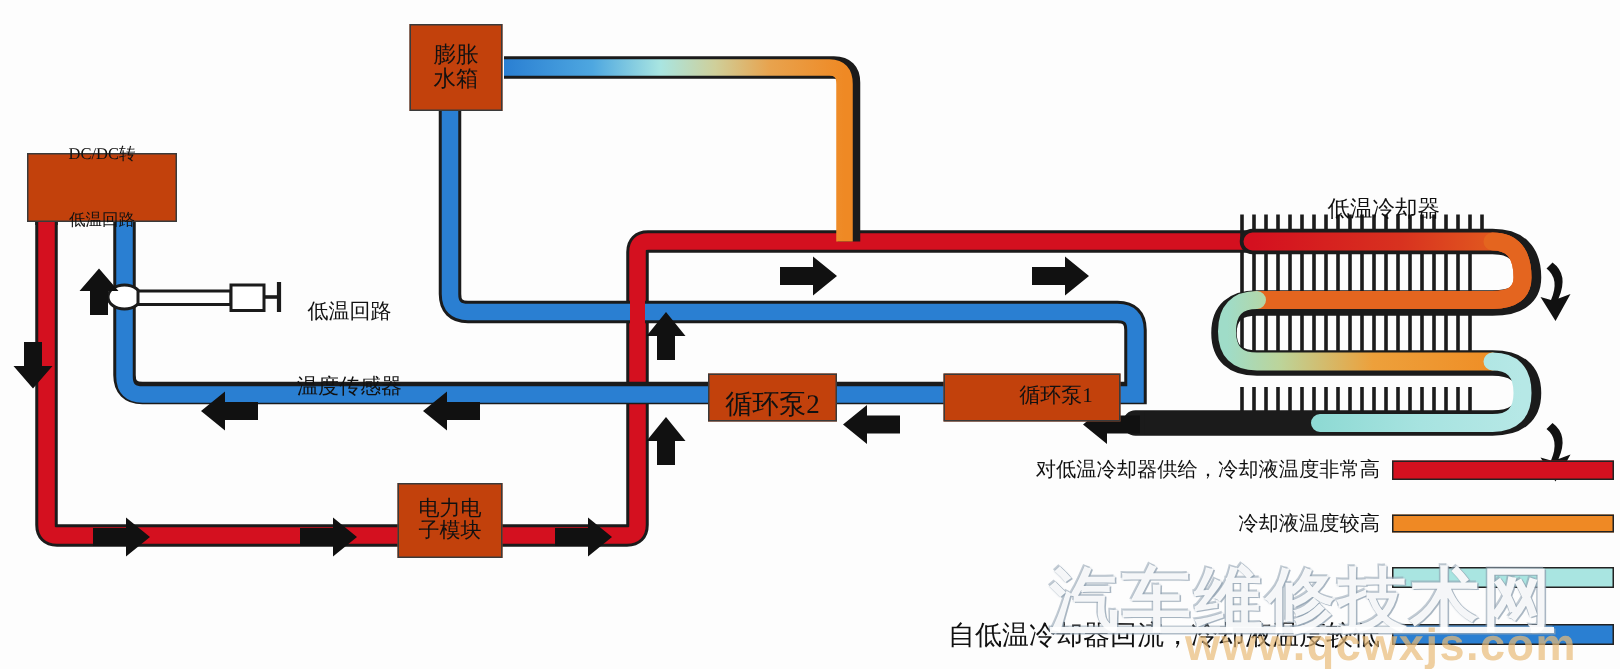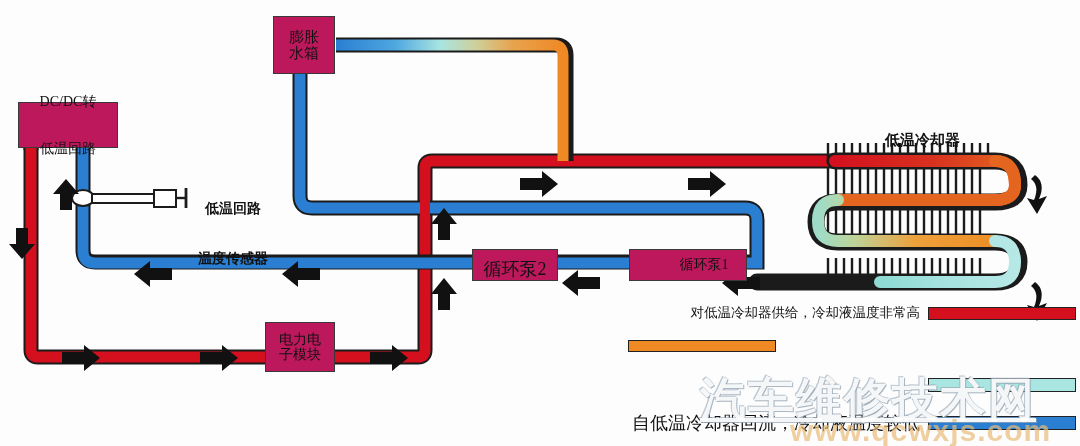--- a/index.html
+++ b/index.html
@@ -1,20 +1,20 @@
 <!DOCTYPE html>
 <html><head>
 <meta charset="utf-8">
 <style>
   html,body{margin:0;padding:0;background:#fff;}
   body{font-family:"Liberation Serif","DejaVu Serif",serif;}
   #stage{position:relative;width:1080px;height:446px;background:#fdfdfd;overflow:hidden;}
   #stage svg{position:absolute;left:0;top:0;}
-  .lbl{position:absolute;color:#111;line-height:1.18;text-align:center;white-space:pre;font-weight:bold;}
-  .box{position:absolute;background:#be185d;border:1.6px solid #3a3a3a;
+  .lbl{position:absolute;color:#111;line-height:1.18;text-align:center;white-space:pre;}
+  .box{position:absolute;background:#c2410c;border:1.6px solid #3a3a3a;
        display:flex;flex-direction:column;align-items:center;justify-content:center;
        color:#111;line-height:1.1;text-align:center;z-index:6;}
   .box span{display:block;}
   .legend-row{position:absolute;display:flex;align-items:center;}
   .legend-text{color:#111;white-space:nowrap;text-align:right;}
   .legend-bar{border:1px solid #222;box-sizing:border-box;}
   .wm-main{position:absolute;font-weight:bold;letter-spacing:2px;
      color:rgba(255,255,255,0.92);
      text-shadow:0 0 1px rgba(120,140,160,.85),1px 1px 0 rgba(150,165,180,.75),
                  -1px -1px 0 rgba(150,165,180,.55);text-decoration:underline;}
@@ -238,21 +238,21 @@
       <path d="M520,178 h22 v-7 l16,13 l-16,13 v-7 h-22 z"></path>
       <path d="M688,178 h22 v-7 l16,13 l-16,13 v-7 h-22 z"></path>
 
       <path d="M320,268 h-22 v-7 l-16,13 l16,13 v-7 h22 z"></path>
       <path d="M172,268 h-22 v-7 l-16,13 l16,13 v-7 h22 z"></path>
       <path d="M600,277 h-22 v-7 l-16,13 l16,13 v-7 h22 z"></path>
       <path d="M760,277 h-22 v-7 l-16,13 l16,13 v-7 h22 z"></path>
     </g>
   </svg>
 
-  <div class="box" style="left:18px;top:102px;width:98px;height:44px;font-size:14px;gap:32px;">
+  <div class="box" style="left:18px;top:102px;width:98px;height:44px;font-size:11px;gap:32px;">
     <span>DC/DC转</span>
     <span>低温回路</span>
   </div>
 
   <div class="box" style="left:273px;top:16px;width:60px;height:56px;font-size:15px;">
     <span>膨胀</span>
     <span>水箱</span>
   </div>
 
   <div class="box" style="left:265px;top:322px;width:68px;height:48px;font-size:14px;">
@@ -276,20 +276,21 @@
     <span style="display:block;">低温回路</span>
     <span style="display:block;">温度传感器</span>
   </div>
 
   <div class="legend-row" style="left:620px;top:304px;width:456px;">
     <div class="legend-text" style="width:300px;font-size:13.5px;">对低温冷却器供给，冷却液温度非常高</div>
     <div class="legend-bar" style="margin-left:8px;width:148px;height:13px;background:#d4101f;"></div>
   </div>
 
   <div class="legend-row" style="left:620px;top:340px;width:456px;">
+    <div class="legend-text" style="width:300px;font-size:13.5px;">冷却液温度较高</div>
     <div class="legend-bar" style="margin-left:8px;width:148px;height:12px;background:#ef8924;"></div>
   </div>
 
   <div class="legend-row" style="left:620px;top:378px;width:456px;">
     <div class="legend-text" style="width:300px;font-size:13.5px;"></div>
     <div class="legend-bar" style="margin-left:8px;width:148px;height:14px;background:#a9e5e1;"></div>
   </div>
 
   <div class="legend-row" style="left:620px;top:411px;width:456px;">
     <div class="legend-text" style="width:300px;font-size:18px;">自低温冷却器回流，冷却液温度较低</div>

